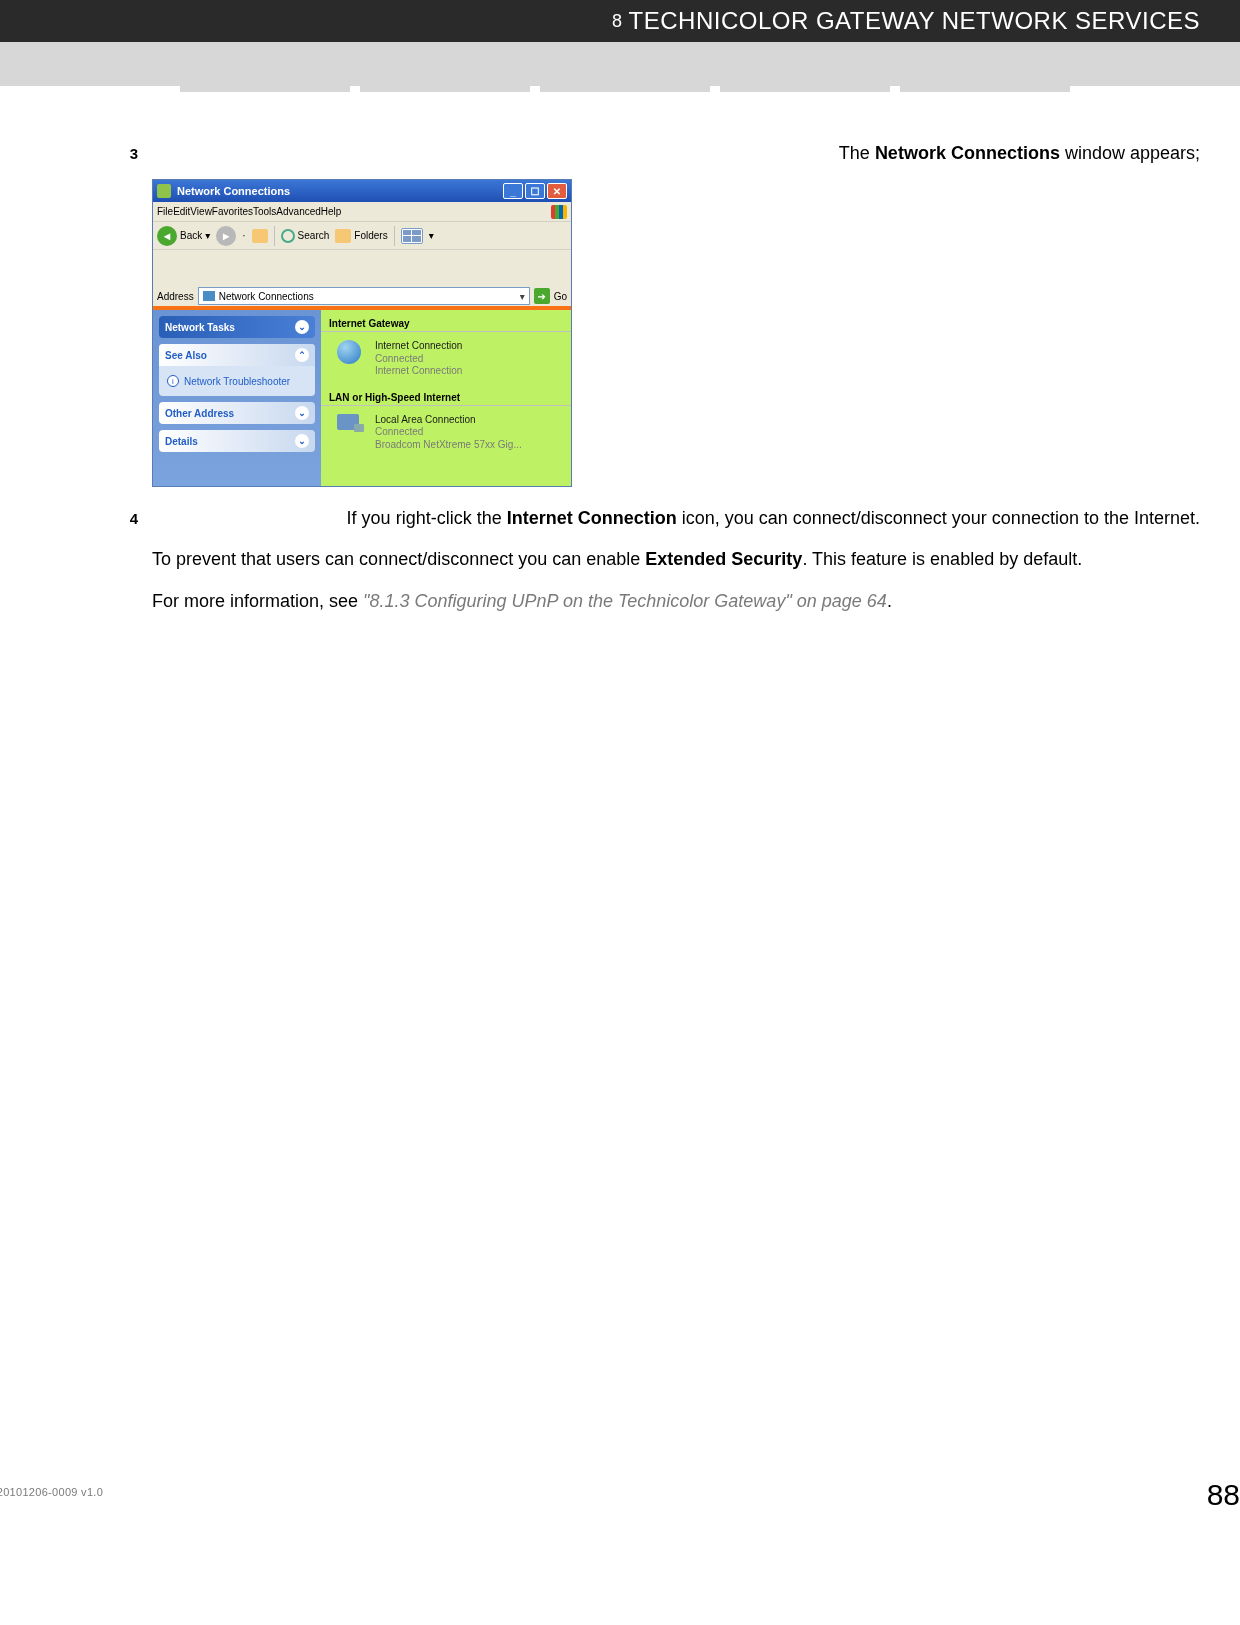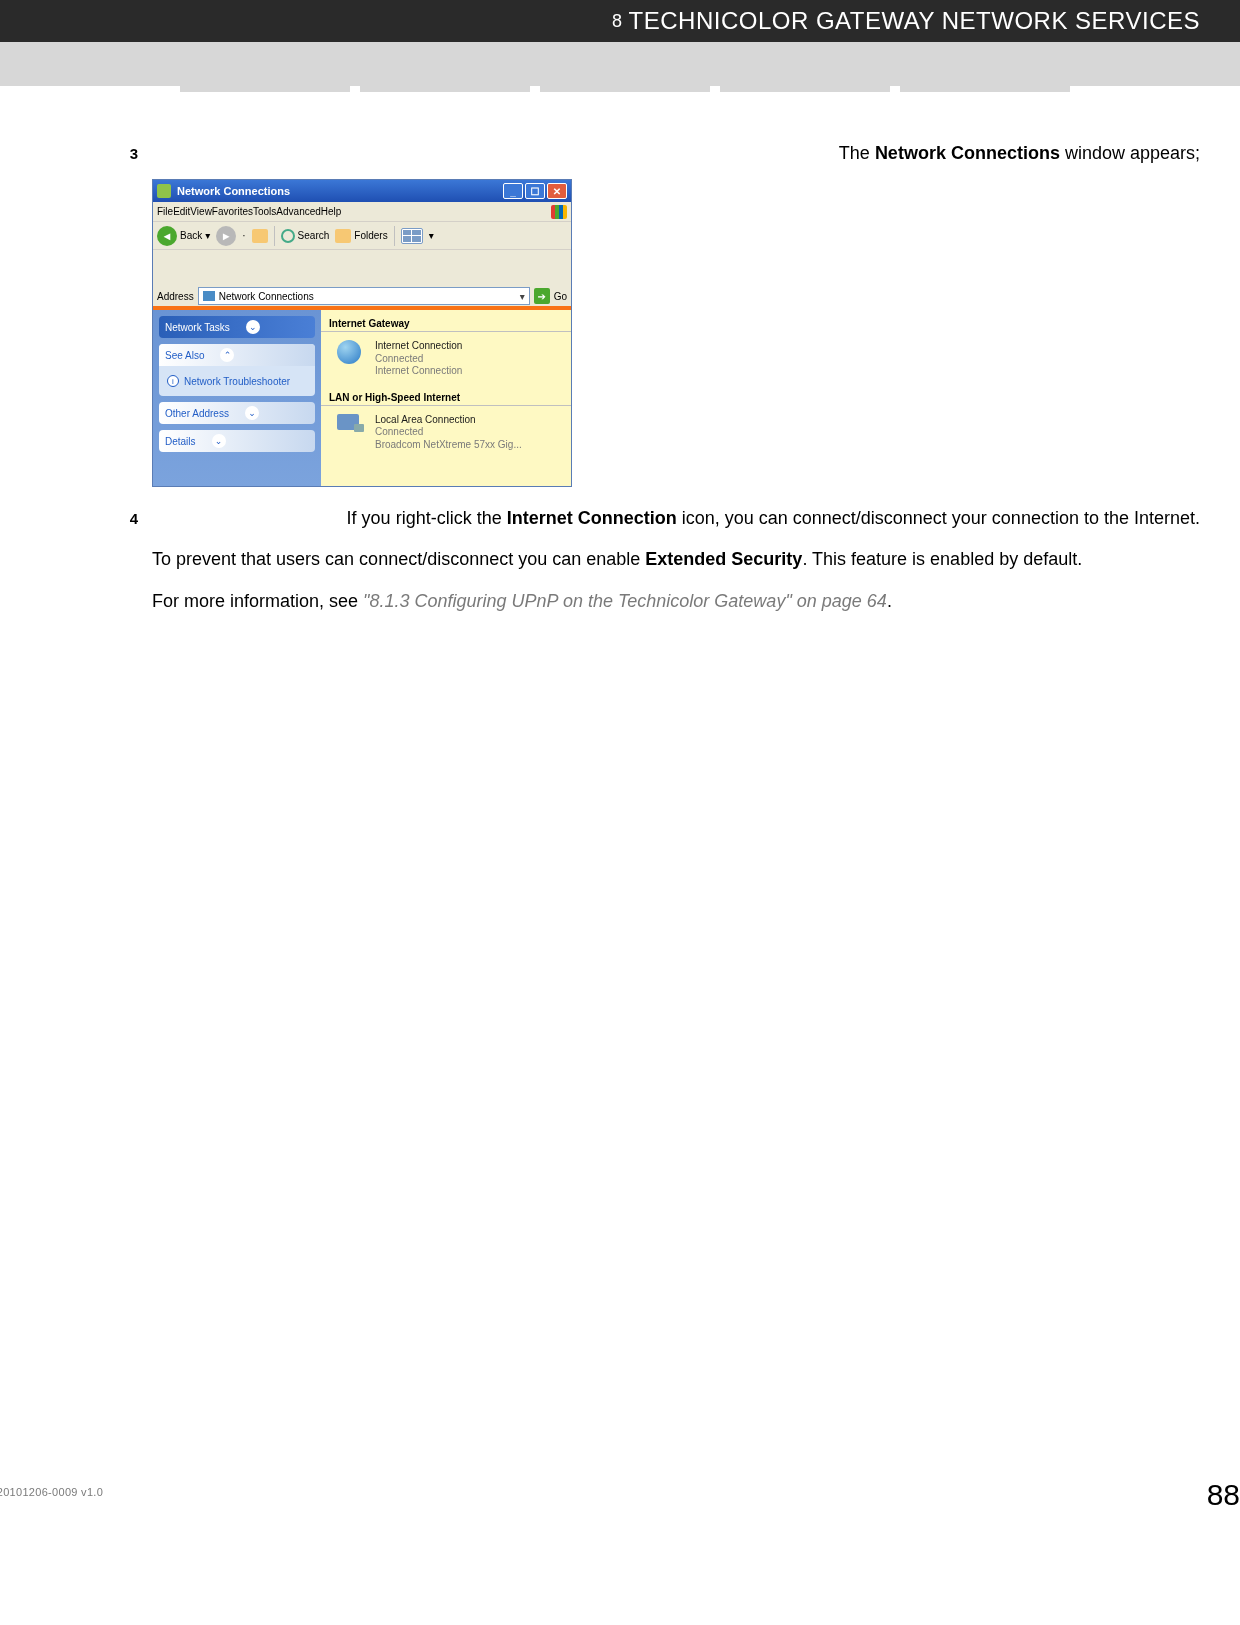--- a/index.html
+++ b/index.html
@@ -186,23 +186,24 @@
   }
   .side-box {
     background: #d6e4f6;
     border-radius: 4px;
     margin-bottom: 6px;
     overflow: hidden;
   }
   .side-box .hdr {
     background: linear-gradient(to right,#fff,#c7d8ef);
     color: #215dc6;
-    font-weight: normal;
+    font-weight: bold;
     padding: 4px 6px;
     display: flex;
+    justify-content: space-between;
     align-items: center;
     font-size: 10px;
     gap: 16px;
   }
   .side-box .hdr.dark {
     background: linear-gradient(to right,#2a5fb8,#4a7fd6);
     color: #fff;
   }
   .chev {
     width: 14px; height: 14px;
@@ -221,21 +222,21 @@
     padding: 3px 0;
   }
   .bullet {
     width: 12px; height: 12px; border-radius: 50%;
     background: #fff; border: 1px solid #215dc6;
     display: flex; align-items: center; justify-content: center;
     font-size: 8px;
   }
   .main-pane {
     flex: 1;
-    background: #fef9c3;
+    background: #bef264;
     padding: 4px 0;
   }
   .group-hdr {
     font-weight: bold;
     font-size: 10px;
     padding: 4px 8px 2px 8px;
     border-bottom: 1px solid #c0c0c0;
     margin-bottom: 4px;
   }
   .conn-item {

